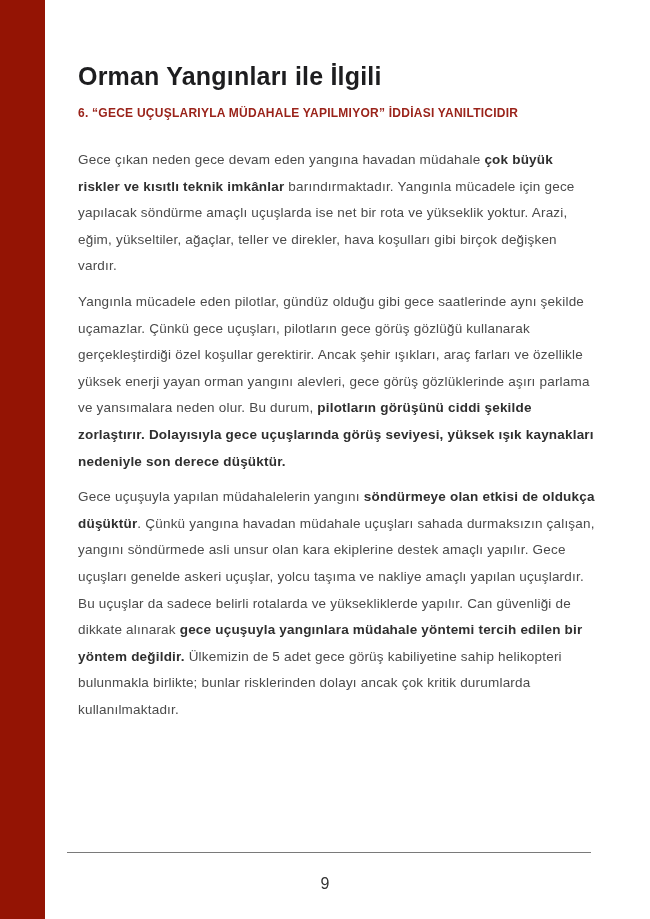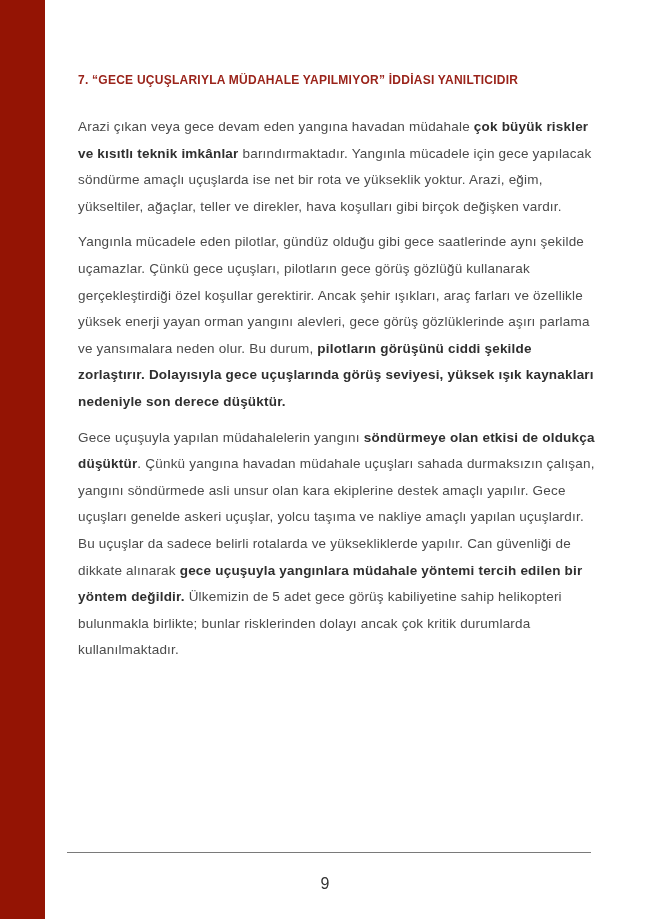--- a/index.html
+++ b/index.html
@@ -89,26 +89,27 @@
 </head>
 <body>
 
 <div class="page">
 
   <div class="accent-bar"></div>
 
   <div class="content">
 
     <h1 class="doc-title">
+      <span class="title-line">Orman Yangınları ile İlgili</span>
     </h1>
 
-    <h2 class="section-heading">7. “GECE UÇUŞLARIYLA MÜDAHALE YAPILMIYOR” İDDİASI YANILTICIDIR</h2>
+    <h2 class="section-heading">6. “GECE UÇUŞLARIYLA MÜDAHALE YAPILMIYOR” İDDİASI YANILTICIDIR</h2>
 
     <div class="body-text">
-      <p><span>Arazi çıkan veya gece devam eden yangına havadan müdahale </span><span class="b">çok büyük riskler ve kısıtlı teknik imkânlar</span><span> barındırmaktadır. Yangınla mücadele için gece yapılacak söndürme amaçlı uçuşlarda ise net bir rota ve yükseklik yoktur. Arazi, eğim, yükseltiler, ağaçlar, teller ve direkler, hava koşulları gibi birçok değişken vardır.</span></p>
+      <p><span>Gece çıkan neden gece devam eden yangına havadan müdahale </span><span class="b">çok büyük riskler ve kısıtlı teknik imkânlar</span><span> barındırmaktadır. Yangınla mücadele için gece yapılacak söndürme amaçlı uçuşlarda ise net bir rota ve yükseklik yoktur. Arazi, eğim, yükseltiler, ağaçlar, teller ve direkler, hava koşulları gibi birçok değişken vardır.</span></p>
       <p><span>Yangınla mücadele eden pilotlar, gündüz olduğu gibi gece saatlerinde aynı şekilde uçamazlar. Çünkü gece uçuşları, pilotların gece görüş gözlüğü kullanarak gerçekleştirdiği özel koşullar gerektirir. Ancak şehir ışıkları, araç farları ve özellikle yüksek enerji yayan orman yangını alevleri, gece görüş gözlüklerinde aşırı parlama ve yansımalara neden olur. Bu durum, </span><span class="b">pilotların görüşünü ciddi şekilde zorlaştırır. Dolayısıyla gece uçuşlarında görüş seviyesi, yüksek ışık kaynakları nedeniyle son derece düşüktür.</span></p>
       <p><span>Gece uçuşuyla yapılan müdahalelerin yangını </span><span class="b">söndürmeye olan etkisi de oldukça düşüktür</span><span>. Çünkü yangına havadan müdahale uçuşları sahada durmaksızın çalışan, yangını söndürmede asli unsur olan kara ekiplerine destek amaçlı yapılır. Gece uçuşları genelde askeri uçuşlar, yolcu taşıma ve nakliye amaçlı yapılan uçuşlardır. Bu uçuşlar da sadece belirli rotalarda ve yüksekliklerde yapılır. Can güvenliği de dikkate alınarak </span><span class="b">gece uçuşuyla yangınlara müdahale yöntemi tercih edilen bir yöntem değildir.</span><span> Ülkemizin de 5 adet gece görüş kabiliyetine sahip helikopteri bulunmakla birlikte; bunlar risklerinden dolayı ancak çok kritik durumlarda kullanılmaktadır.</span></p>
     </div>
 
   </div>
 
   <hr class="footer-rule">
 
   <div class="page-number">9</div>
 

